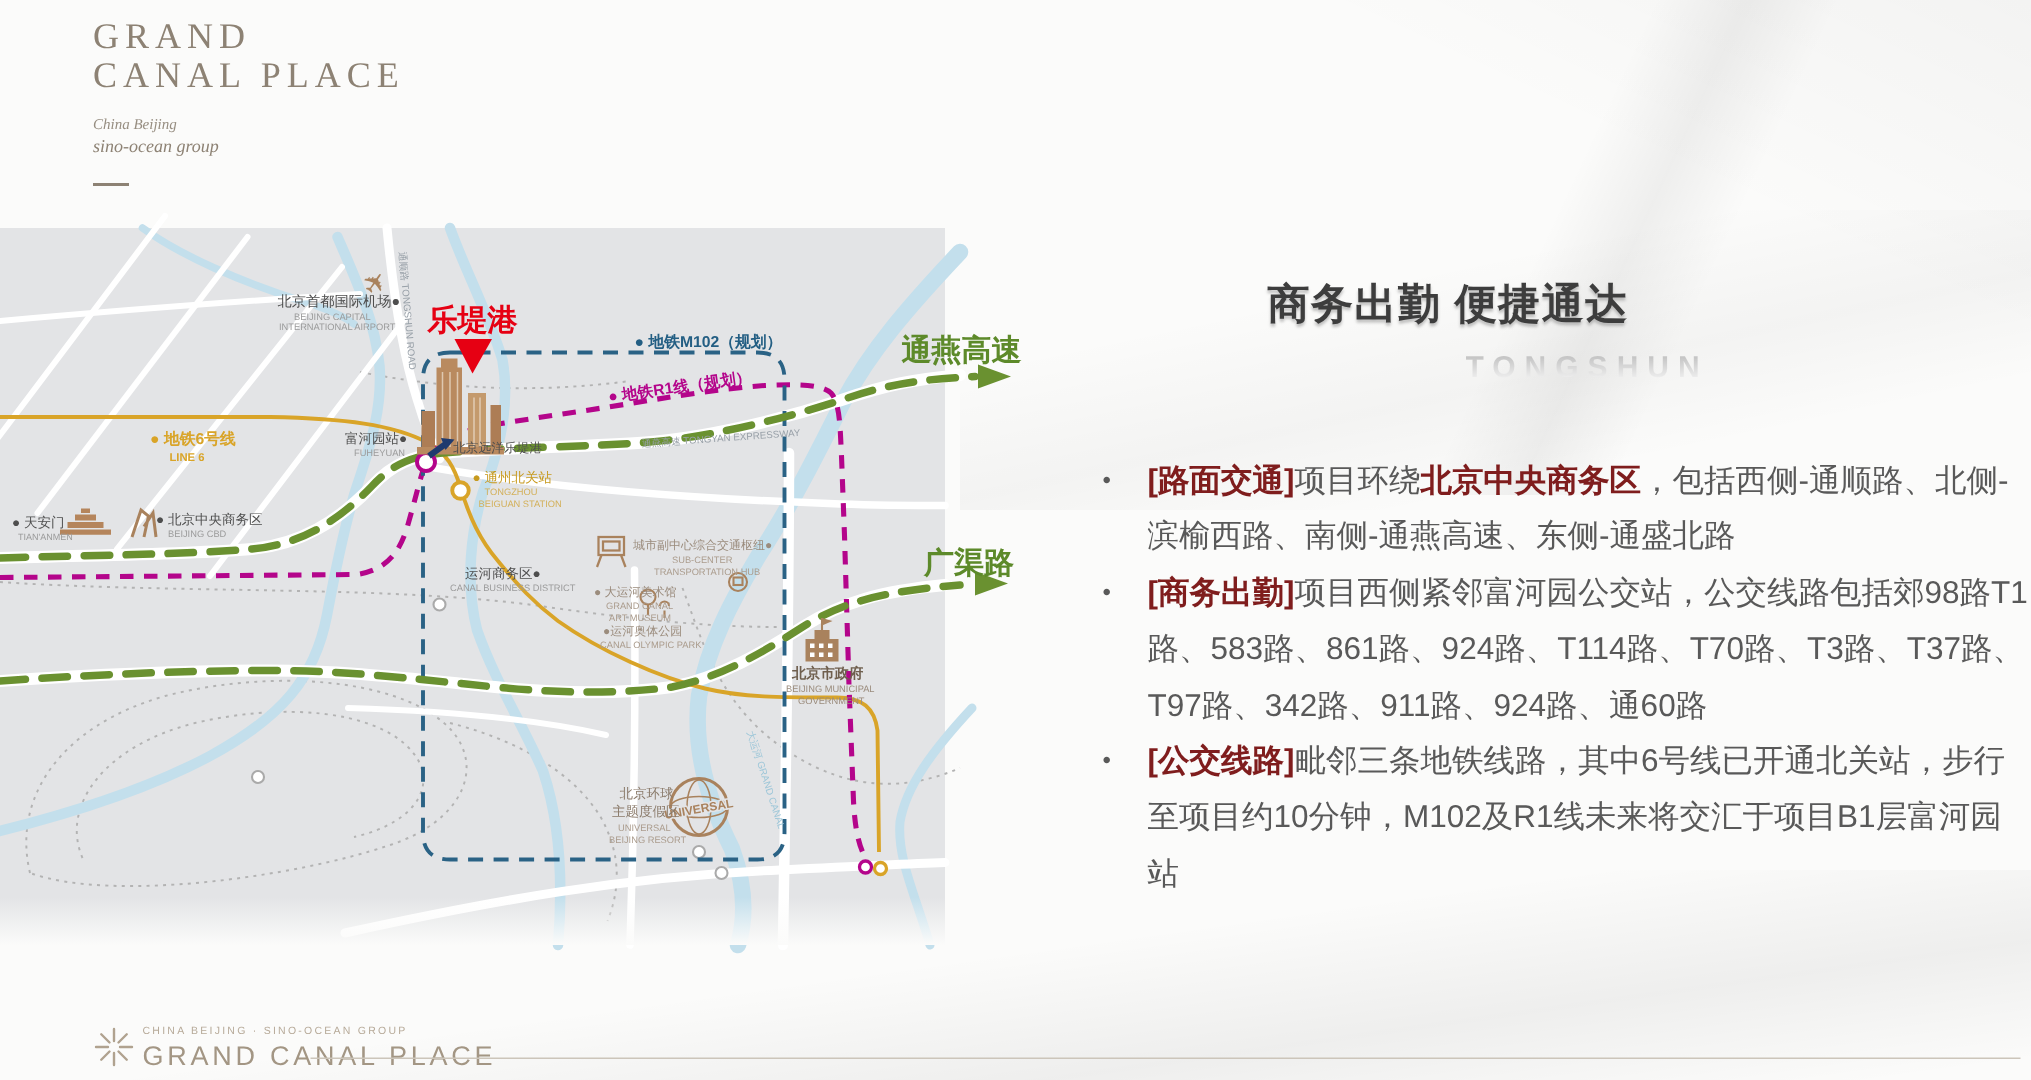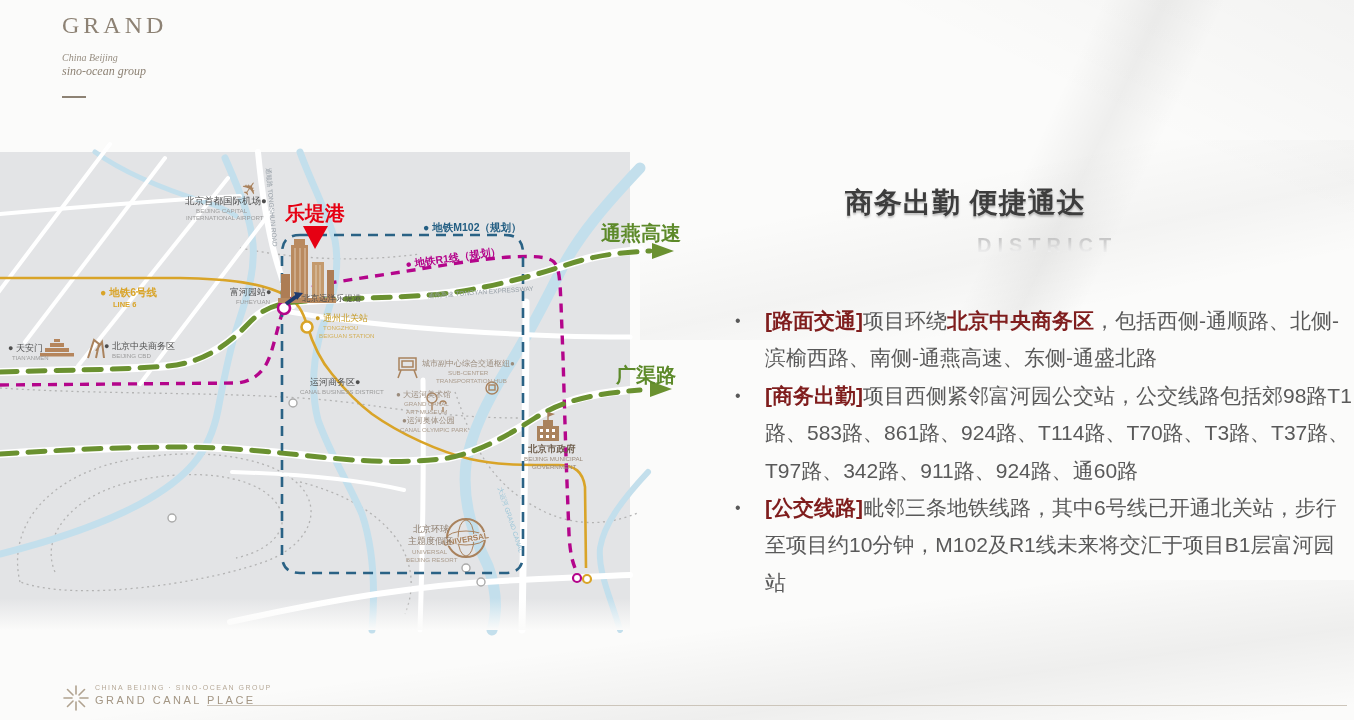--- a/index.html
+++ b/index.html
@@ -41,41 +41,42 @@
   .bullets b{color:#7f1d1d;text-align:center;}
 
   
   .map-wrap{position:absolute;left:0;top:152px;width:700px;height:478px;}
   .map-wrap svg{overflow:visible;display:block;}
 
   
   .footer{position:absolute;left:0;top:680px;width:1354px;height:40px;color:#ab9d8b;}
   .footer .logo{position:absolute;left:62px;top:4px;}
   .footer .small{position:absolute;left:95px;top:4px;font-size:7px;letter-spacing:1.5px;color:#b7aa99;}
-  .footer .big{position:absolute;left:95px;top:14px;font-size:11px;letter-spacing:2.5px;color:#a39684;}
+  .footer .big{position:absolute;left:95px;top:14px;font-size:18px;letter-spacing:2.5px;color:#a39684;}
   .footer .rule{position:absolute;left:207px;top:25px;width:1140px;height:1px;background:#ccc5ba;}
 </style>
 </head>
 <body>
 
 <div class="page">
   <div class="streak-tr"></div>
   <div class="streak-mid"></div>
   <div class="streak-bottom"></div>
 
   <div class="brand">
     <div class="b1">GRAND</div>
+    <div class="b2">CANAL PLACE</div>
     <div class="sub1">China Beijing</div>
     <div class="sub2">sino-ocean group</div>
     <div class="dash"></div>
   </div>
 
   <div class="headline">
     <div class="t">商务出勤 便捷通达</div>
-    <div class="ghost">DISTRICT</div>
+    <div class="ghost">TONGSHUN</div>
   </div>
 
   <ul class="bullets">
     <li>
       <span class="dot">•</span>
       <span class="txt"><b>[路面交通]</b><span>项目环绕</span><b>北京中央商务区</b><span>，包括西侧-通顺路、北侧-滨榆西路、南侧-通燕高速、东侧-通盛北路</span></span>
     </li>
     <li>
       <span class="dot">•</span>
       <span class="txt"><b>[商务出勤]</b><span>项目西侧紧邻富河园公交站，公交线路包括郊98路T1路、583路、861路、924路、T114路、T70路、T3路、T37路、T97路、342路、911路、924路、通60路</span></span>

